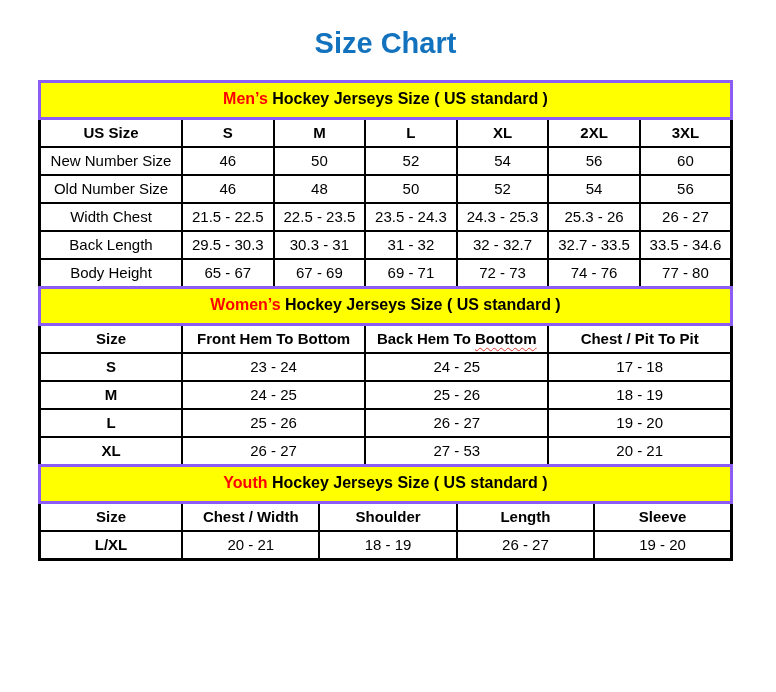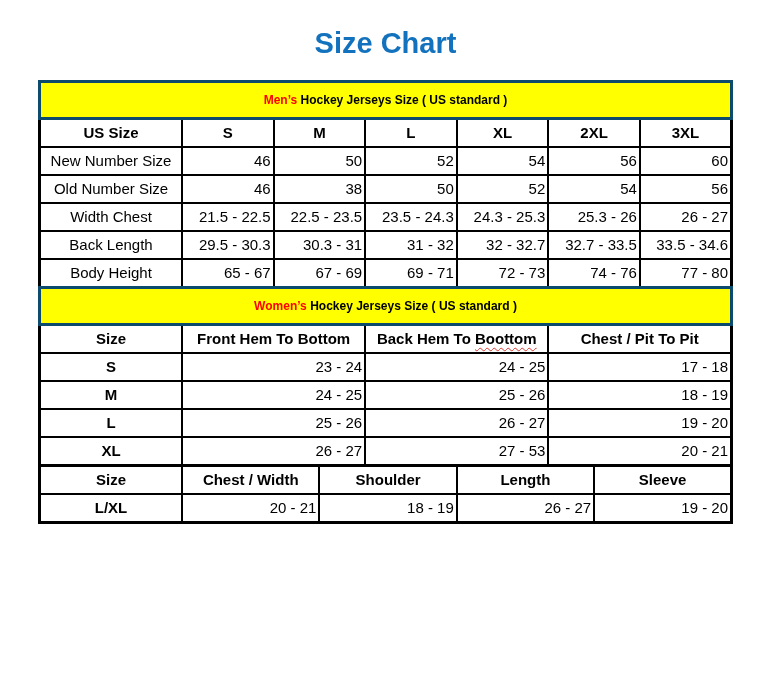--- a/index.html
+++ b/index.html
@@ -47,38 +47,37 @@
     padding: 0 2px;
     text-align: center;
     vertical-align: middle;
     font-size: 15px;
     line-height: 1.05;
     overflow: hidden;
     white-space: nowrap;
   }
   .size-table td {
     font-weight: normal;
-    text-align: right;
   }
   .size-table thead th {
     font-weight: bold;
   }
   .size-table tbody th {
     font-weight: bold;
     margin-top: 44px;
   }
   
   table.plain-labels tbody th {
     font-weight: normal;
   }
   .size-table tr.band-row th {
     background: #FFFF00;
-    border: 3px solid #0c4a6e;
+    border: 3px solid #8b5cf6;
     height: 34px;
-    font-size: 12px;
+    font-size: 16px;
     font-weight: bold;
   }
   .band-highlight {
     color: #FF0000;
   }
   .squiggle {
     text-decoration-line: underline;
     text-decoration-style: wavy;
     text-decoration-color: #D83931;
     text-decoration-thickness: 1px;
@@ -126,21 +125,21 @@
             <td>46</td>
             <td>50</td>
             <td>52</td>
             <td>54</td>
             <td>56</td>
             <td>60</td>
           </tr>
           <tr>
             <th>Old Number Size</th>
             <td>46</td>
-            <td>38</td>
+            <td>48</td>
             <td>50</td>
             <td>52</td>
             <td>54</td>
             <td>56</td>
           </tr>
           <tr>
             <th>Width Chest</th>
             <td>21.5 - 22.5</td>
             <td>22.5 - 23.5</td>
             <td>23.5 - 24.3</td>
@@ -217,20 +216,23 @@
 
     <table class="size-table">
       <colgroup>
         <col class="label-col">
           <col>
           <col>
           <col>
           <col>
       </colgroup>
       <thead>
+        <tr class="band-row">
+          <th colspan="5"><span class="band-highlight">Youth</span><span> Hockey Jerseys Size ( US standard )</span></th>
+        </tr>
         <tr class="head-row">
             <th>Size</th>
             <th>Chest / Width</th>
             <th>Shoulder</th>
             <th>Length</th>
             <th>Sleeve</th>
           </tr>
       </thead>
       <tbody>
           <tr>

